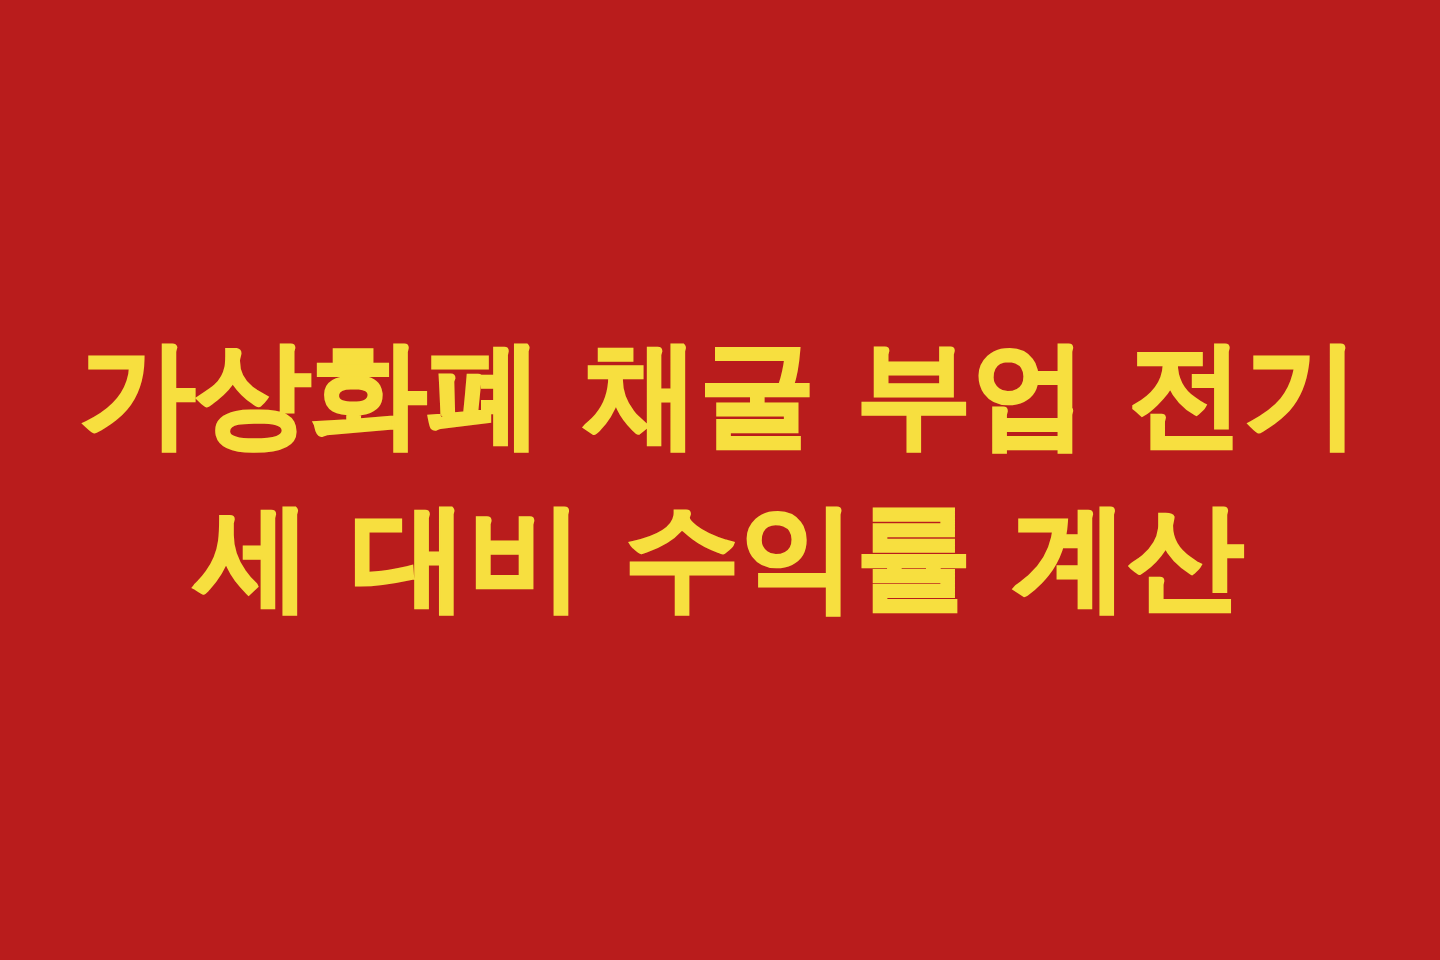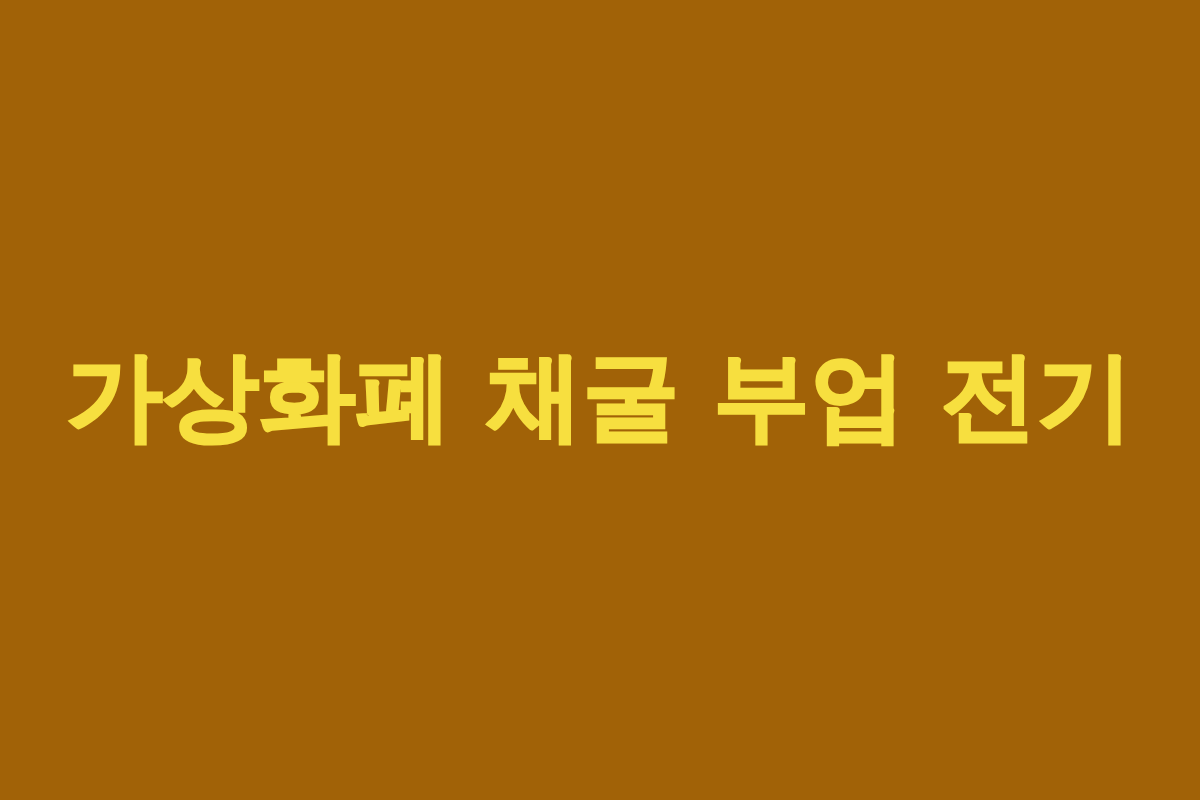--- a/index.html
+++ b/index.html
@@ -12,21 +12,21 @@
     width: 1200px;
     height: 800px;
     overflow: hidden;
     font-family: "DejaVu Sans", "Liberation Sans", sans-serif;
   }
 
   #banner {
     position: relative;
     width: 1200px;
     height: 800px;
-    background-color: #a16207;
+    background-color: #b91c1c;
     display: flex;
     flex-direction: column;
     align-items: center;
     justify-content: center;
     box-sizing: border-box;
   }
 
   #title-block {
     width: 1120px;
     text-align: center;
@@ -58,16 +58,17 @@
 </style>
 </head>
 <body>
 
 <div id="banner">
 
   <div id="title-block">
 
     <span class="title-line title-line-1">가상화폐 채굴 부업 전기</span>
 
+    <span class="title-line title-line-2">세 대비 수익률 계산</span>
 
   </div>
 
 </div>
 
 </body></html>

